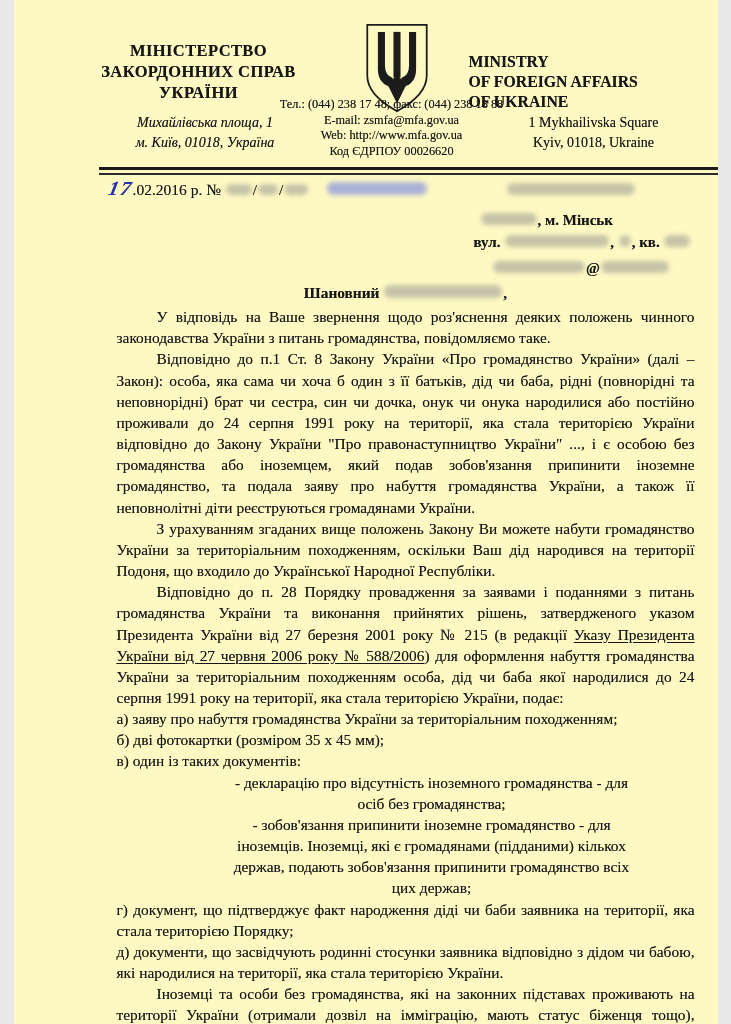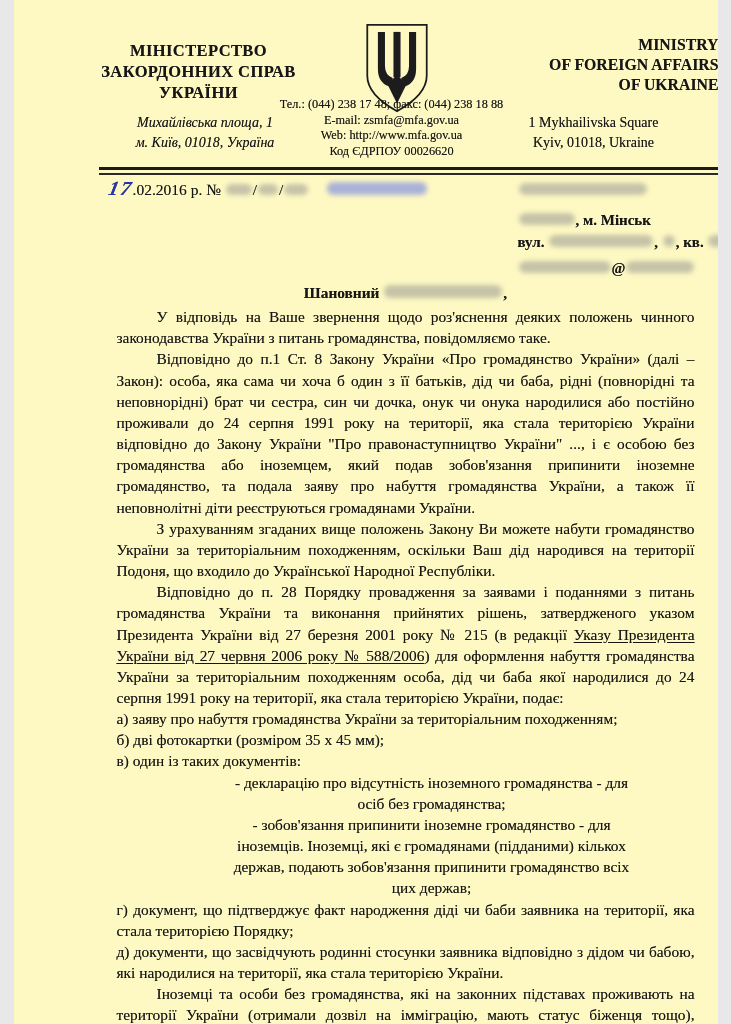--- a/index.html
+++ b/index.html
@@ -19,22 +19,22 @@
   .org-uk{
     position:absolute;left:70px;top:40px;width:230px;
     text-align:center;font-weight:bold;font-size:16.5px;line-height:21px;
     letter-spacing:.4px;
   }
   .addr-uk{
     position:absolute;left:84px;top:113px;width:215px;
     text-align:center;font-size:14px;line-height:20px;font-style:italic;
   }
   .org-en{
-    position:absolute;left:455px;top:35px;width:250px;
-    text-align:right;font-weight:bold;font-size:15.8px;line-height:20px;
+    position:absolute;left:455px;top:52px;width:250px;
+    text-align:left;font-weight:bold;font-size:15.8px;line-height:20px;
   }
   .addr-en{
     position:absolute;left:460px;top:113px;width:240px;
     text-align:center;font-size:14px;line-height:20px;
   }
   .emblem{
     position:absolute;left:347px;top:22px;width:72px;height:92px;
   }
   .contact{
     position:absolute;left:233px;top:97px;width:290px;
@@ -59,21 +59,21 @@
   .blur{
     display:inline-block;height:11px;border-radius:6px;
     background:#8d8d8d;opacity:.5;filter:blur(2.6px);
     vertical-align:baseline;margin:0 1px;
   }
   .blur.blue{background:#8d9ade;opacity:.75;height:13px;}
   .recipient{
     position:absolute;left:460px;top:179px;width:215px;
     font-weight:bold;font-size:15px;line-height:22px;
   }
-  .recipient .rline{white-space:nowrap;margin-left:44px;}
+  .recipient .rline{white-space:nowrap;}
   .r1{margin-left:32px;}
   .r2{margin-top:8px;margin-left:6px;}
   .r3{margin-top:0px;}
   .r4{margin-top:4px;text-align:center;}
   
   .bodytext{
     position:absolute;left:103px;top:282px;width:578px;
     font-size:15.4px;line-height:21.15px;
     text-align:justify;
   }

